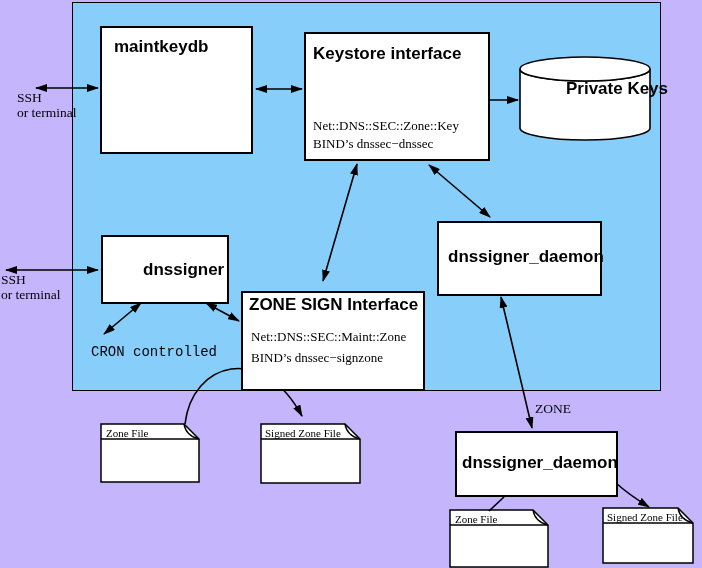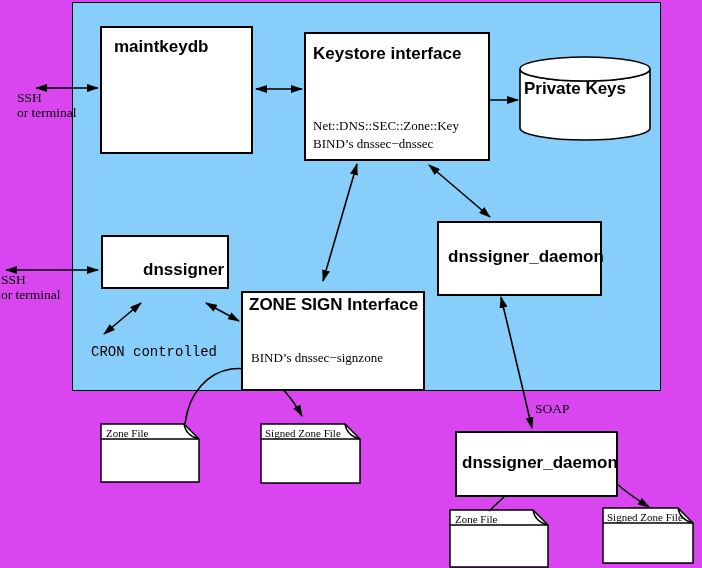--- a/index.html
+++ b/index.html
@@ -1,30 +1,30 @@
 <!DOCTYPE html>
 <html><head>
 <meta charset="utf-8">
 <style>
   html,body{margin:0;padding:0;background:#ffffff;}
-  #stage{position:relative;width:702px;height:568px;background:#d946ef;overflow:hidden;
+  #stage{position:relative;width:702px;height:568px;background:#c4b5fd;overflow:hidden;
          font-family:"Liberation Serif",serif;color:#000;}
   .bg-rect{position:absolute;left:72px;top:2px;width:589px;height:389px;
            border:1px solid #000;box-sizing:border-box;}
   .node{position:absolute;background:#fff;border:2px solid #000;box-sizing:border-box;z-index:3;}
   .node-title{position:absolute;font-family:"Liberation Sans",sans-serif;font-weight:bold;
               font-size:17px;white-space:nowrap;}
   .node-sub{position:absolute;font-family:"Liberation Serif",serif;font-size:13px;white-space:nowrap;}
   .annot{position:absolute;font-family:"Liberation Serif",serif;font-size:13.5px;
          line-height:15px;white-space:nowrap;z-index:4;}
   .file-label{position:absolute;font-family:"Liberation Serif",serif;font-size:11px;
               white-space:nowrap;z-index:4;}
   #wires{position:absolute;left:0;top:0;z-index:2;}
   .cyl-label{position:absolute;left:520px;top:79px;width:110px;text-align:center;
-             font-family:"Liberation Sans",sans-serif;font-weight:bold;font-size:17px;z-index:3;}
+             font-family:"Liberation Sans",sans-serif;font-weight:bold;font-size:17px;z-index:3;padding-left:42px;}
 </style>
 </head>
 <body>
 
 <div id="stage">
 
   <div class="bg-rect" style="background-color: rgb(135, 206, 250);"></div>
 
   <svg id="wires" width="702" height="568">
     <defs>
@@ -82,49 +82,50 @@
   </div>
 
   <div class="node" style="left:304px;top:32px;width:186px;height:129px;">
     <div class="node-title" style="left:7px;top:10px;">Keystore interface</div>
     <div class="node-sub" style="left:7px;top:84px;">Net::DNS::SEC::Zone::Key</div>
     <div class="node-sub" style="left:7px;top:102px;">BIND’s dnssec−dnssec</div>
   </div>
 
   <div class="cyl-label">Private Keys</div>
 
-  <div class="node" style="left:101px;top:235px;width:128px;height:54px;">
+  <div class="node" style="left:101px;top:235px;width:128px;height:69px;">
     <div class="node-title" style="left:40px;top:23px;">dnssigner</div>
   </div>
 
   <div class="node" style="left:437px;top:221px;width:165px;height:75px;">
     <div class="node-title" style="left:9px;top:24px;">dnssigner_daemon</div>
   </div>
 
   <div class="node" style="left:241px;top:291px;width:184px;height:100px;">
     <div class="node-title" style="left:6px;top:2px;">ZONE SIGN Interface</div>
+    <div class="node-sub" style="left:8px;top:36px;">Net::DNS::SEC::Maint::Zone</div>
     <div class="node-sub" style="left:8px;top:57px;">BIND’s dnssec−signzone</div>
   </div>
 
   <div class="node" style="left:455px;top:431px;width:163px;height:66px;">
     <div class="node-title" style="left:5px;top:20px;">dnssigner_daemon</div>
   </div>
 
   <div class="annot" style="left:17px;top:90px;">
     <div>SSH</div>
     <div>or terminal</div>
   </div>
 
   <div class="annot" style="left:1px;top:272px;">
     <div>SSH</div>
     <div>or terminal</div>
   </div>
 
   <div class="annot" style="left:91px;top:345px;font-size:14px;font-family:Liberation Mono, monospace;">CRON controlled</div>
 
-  <div class="annot" style="left:535px;top:401px;">SOAP</div>
+  <div class="annot" style="left:535px;top:401px;">ZONE</div>
 
   <div class="file-label" style="left:106px;top:427px;">Zone File</div>
   <div class="file-label" style="left:265px;top:427px;">Signed Zone File</div>
   <div class="file-label" style="left:455px;top:513px;">Zone File</div>
   <div class="file-label" style="left:607px;top:511px;">Signed Zone File</div>
 
 </div>
 
 </body></html>

